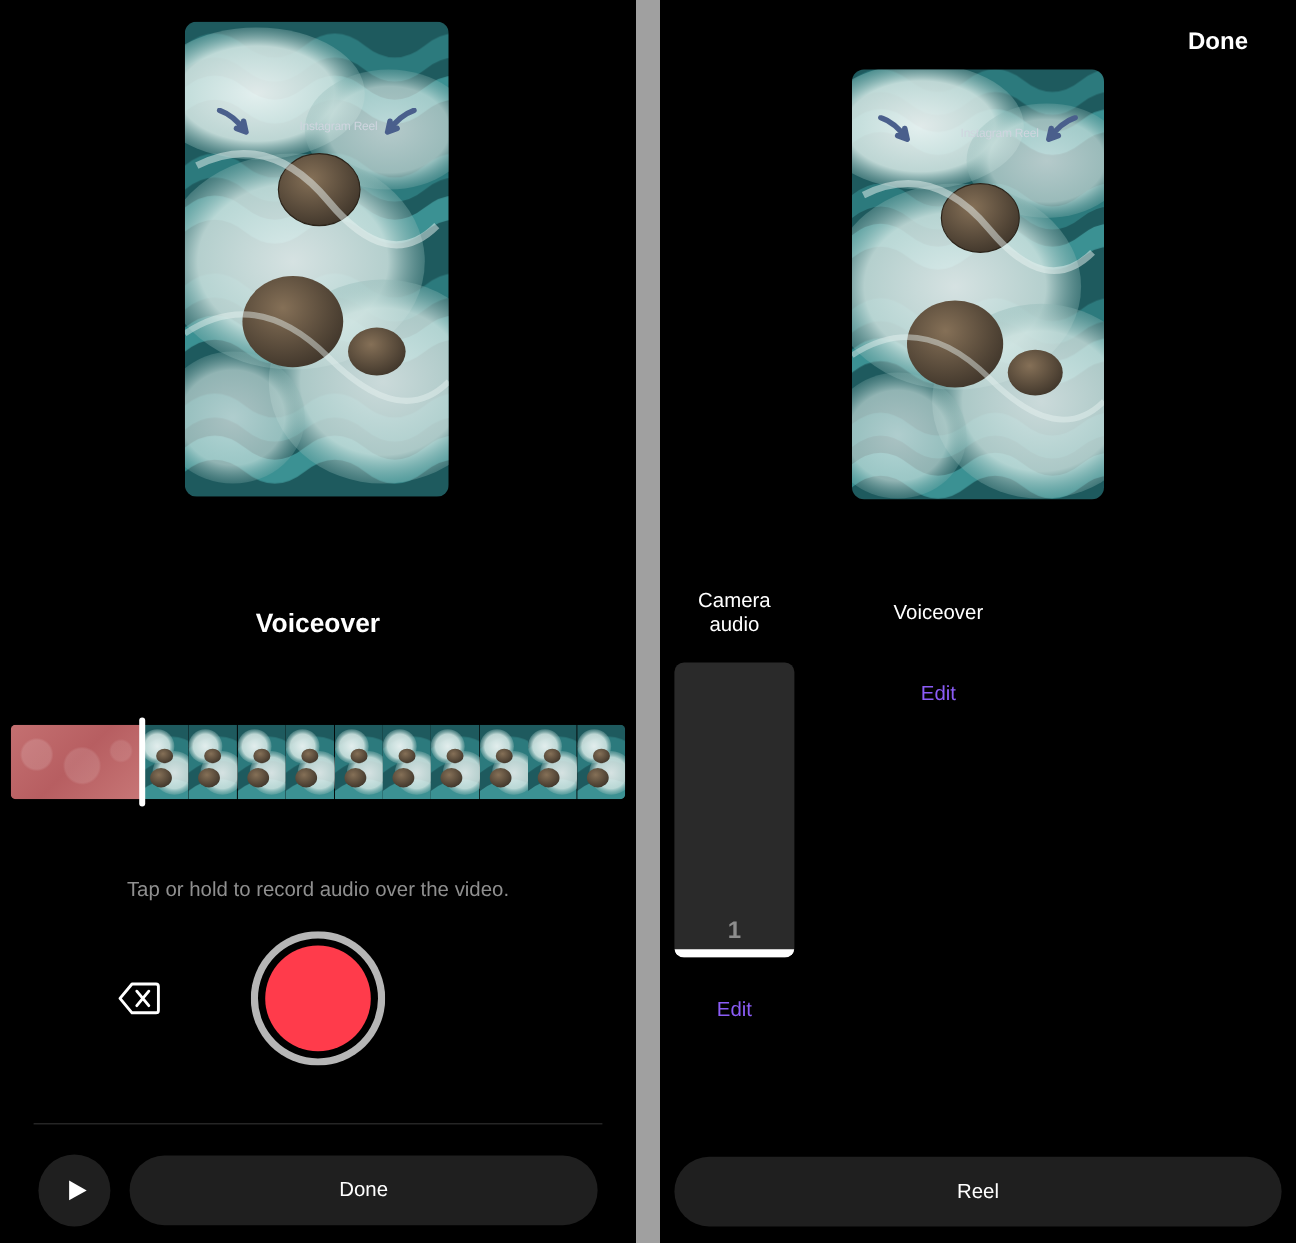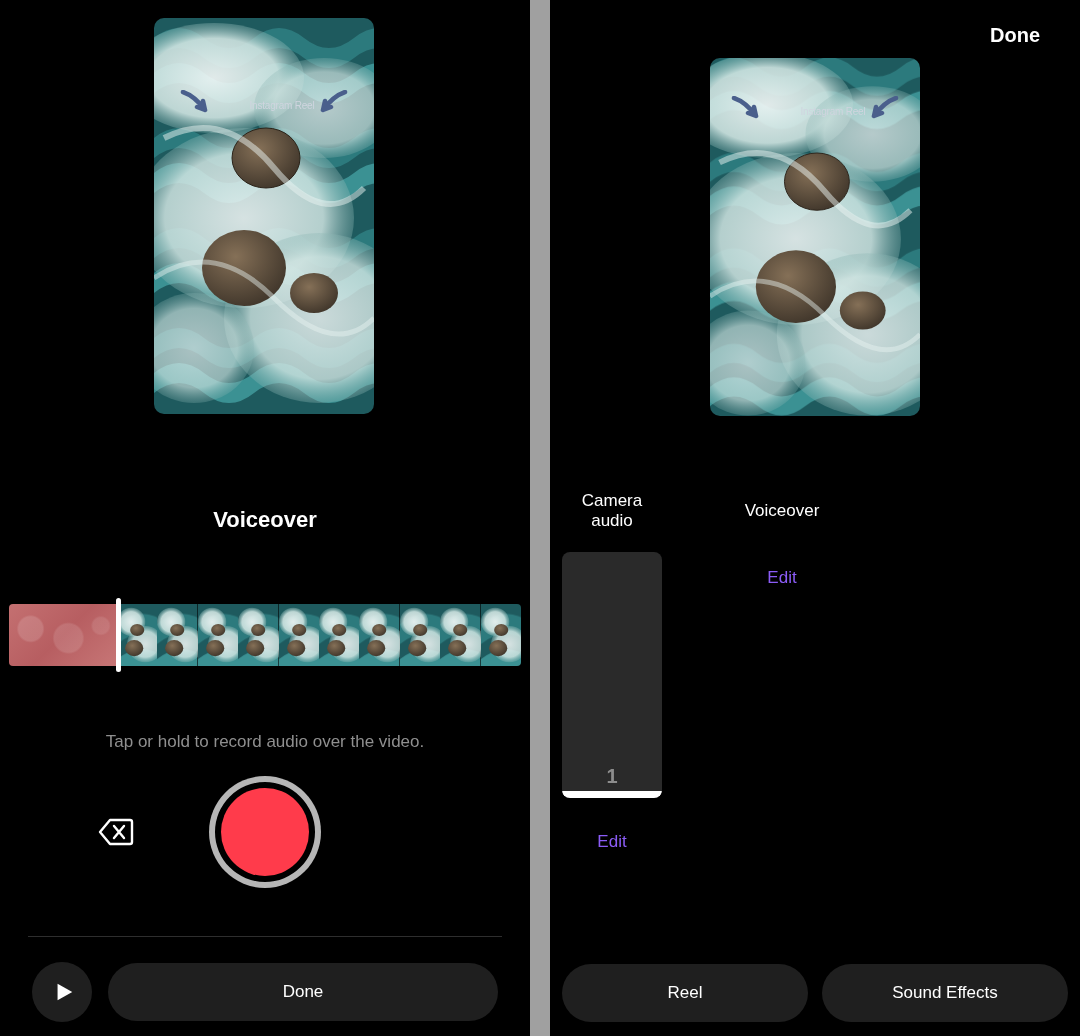--- a/index.html
+++ b/index.html
@@ -465,16 +465,15 @@
       </div>
 
       <div class="channel">
         <div class="ch-label">Voiceover</div>
         <div class="edit-link">Edit</div>
       </div>
     </div>
 
     <div class="right-bottom">
       <div class="pill">Reel</div>
-      <div class="pill">Sound Effects</div>
     </div>
   </div>
 </div>
 
 </body></html>

